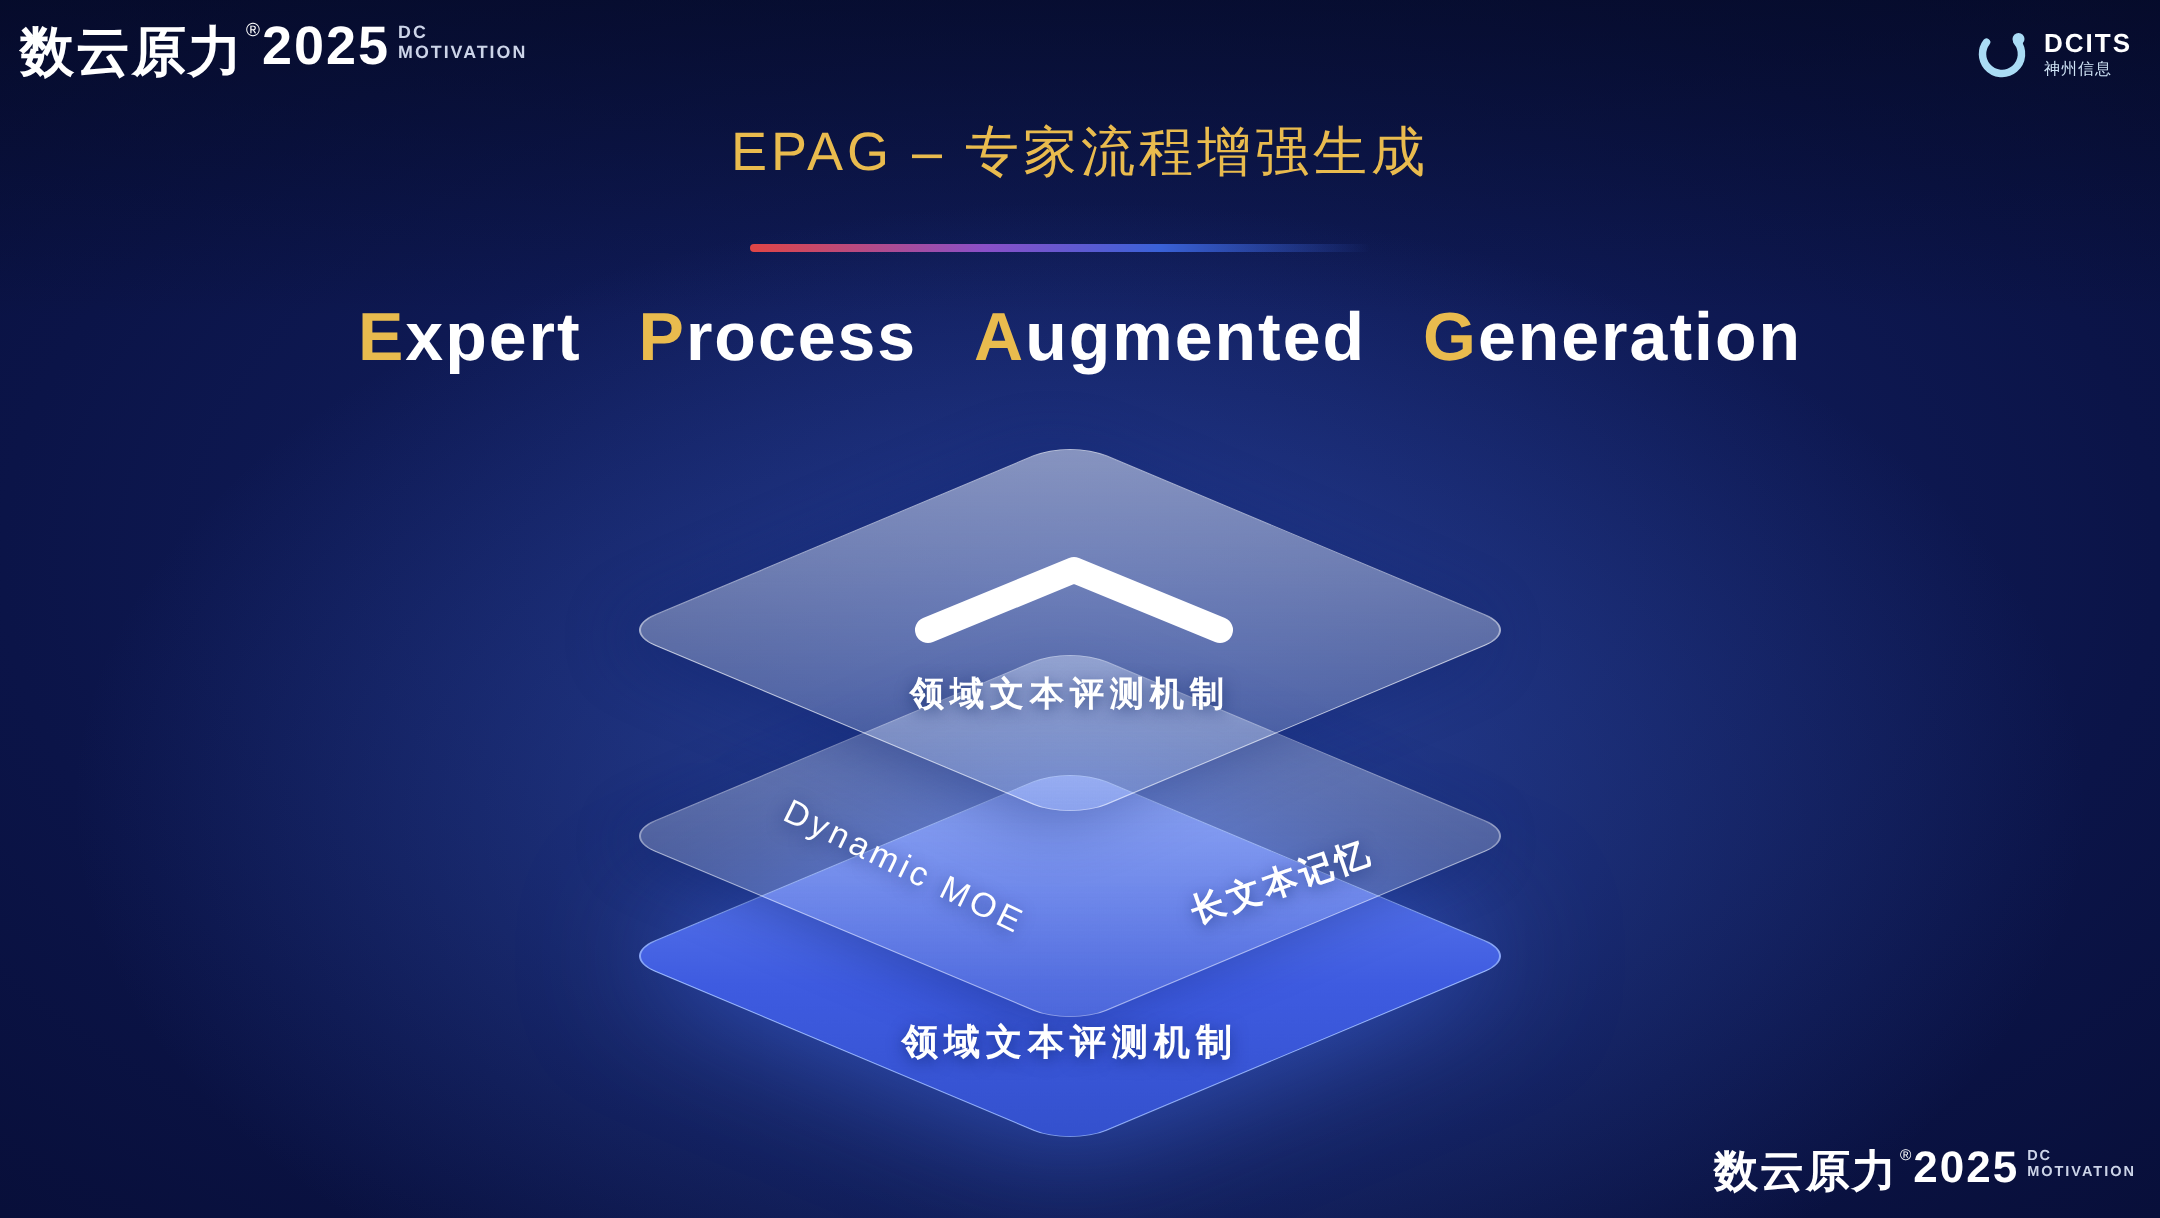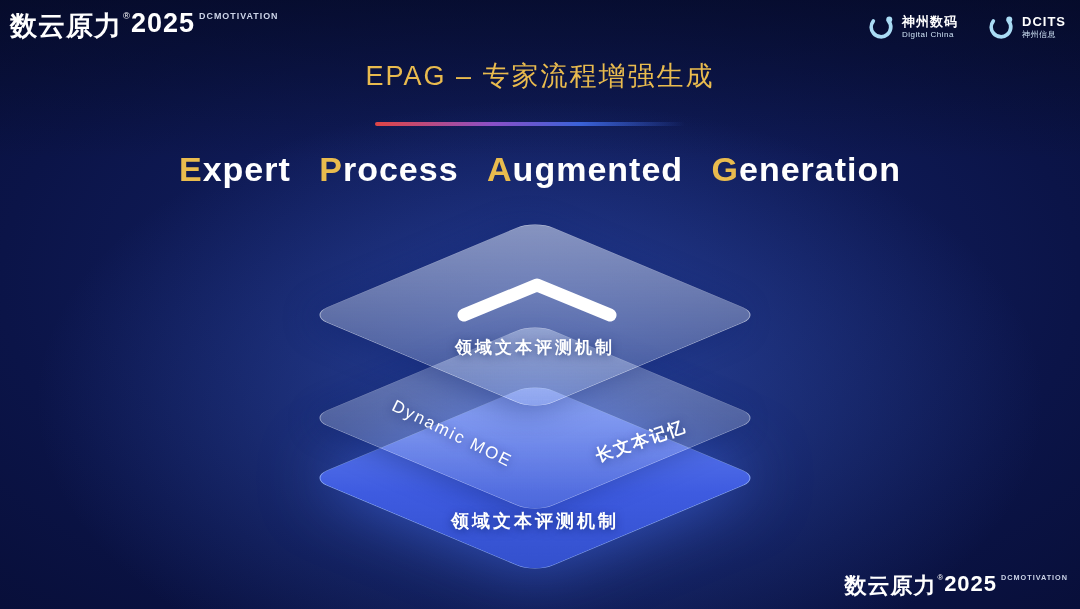--- a/index.html
+++ b/index.html
@@ -11,21 +11,21 @@
       linear-gradient(180deg, rgba(3,7,28,0.55), rgba(3,7,28,0) 26%),
       radial-gradient(ellipse 980px 560px at 50% 46%, #15246b 0%, #0b1448 55%, #060b2f 100%);
   }
   
   .brand{ position:absolute; display:flex; align-items:flex-start; white-space:nowrap; }
   .brand.tl{ left:10px; top:8px; font-size:27px; }
   .brand.br{ right:12px; bottom:8px; font-size:22px; }
   .brand-name{ font-weight:bold; letter-spacing:1px; }
   .brand-reg{ font-size:0.35em; margin:2px 1px 0 1px; }
   .brand-year{ font-weight:bold; letter-spacing:1px; }
-  .brand-sub{ display:flex; flex-direction:row; margin:3px 0 0 4px; line-height:1.15;
+  .brand-sub{ display:flex; flex-direction:column; margin:3px 0 0 4px; line-height:1.15;
               font-size:0.33em; color:#ccd4e8; font-style:normal; letter-spacing:1px; font-weight:bold;}
   .brand-sub i{ font-style:normal; }
   
   .live-label{ position:absolute; left:10px; top:58px; font-size:21px; font-weight:bold; letter-spacing:1px; }
   .page-title{ position:absolute; left:0; right:0; top:58px; text-align:center;
                color:#e9bb4e; font-size:27px; font-weight:normal; letter-spacing:2px; }
   .divider{ position:absolute; left:375px; top:122px; width:310px; height:4px; border-radius:2px;
             background:linear-gradient(90deg,#e04545 0%,#8a50c8 38%,#3a62d8 66%,rgba(30,70,180,0) 100%); }
   .subtitle{ position:absolute; left:0; right:0; top:150px; text-align:center;
              font-size:34px; font-weight:bold; letter-spacing:1px; }
@@ -92,30 +92,20 @@
     <span class="word"><span class="cap">G</span><span>eneration</span></span>
   </div>
 
   <div class="partners">
     <div class="partner">
       <svg class="swoosh" width="30" height="30" viewBox="0 0 40 40">
         <circle cx="20" cy="20" r="13" fill="none" stroke="#aadcf5" stroke-width="5" stroke-dasharray="58 25" transform="rotate(-40 20 20)" stroke-linecap="round"></circle>
         <circle cx="31" cy="10" r="4" fill="#aadcf5"></circle>
       </svg>
       <span class="partner-text">
-        <span class="partner-name">神州数码</span>
-        <span class="partner-sub">Digital China</span>
-      </span>
-    </div>
-    <div class="partner">
-      <svg class="swoosh" width="30" height="30" viewBox="0 0 40 40">
-        <circle cx="20" cy="20" r="13" fill="none" stroke="#aadcf5" stroke-width="5" stroke-dasharray="58 25" transform="rotate(-40 20 20)" stroke-linecap="round"></circle>
-        <circle cx="31" cy="10" r="4" fill="#aadcf5"></circle>
-      </svg>
-      <span class="partner-text">
         <span class="partner-name">DCITS</span>
         <span class="partner-sub">神州信息</span>
       </span>
     </div>
   </div>
 
   <div>
     <div class="layer layer-top"></div>
     <div class="layer layer-mid"></div>
     <div class="layer layer-bottom"></div>

